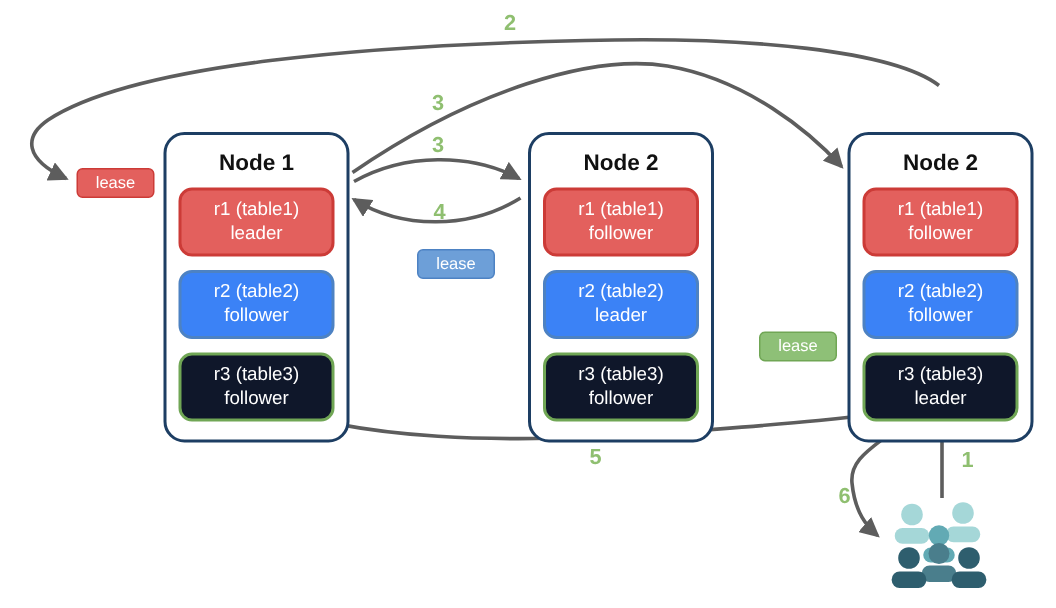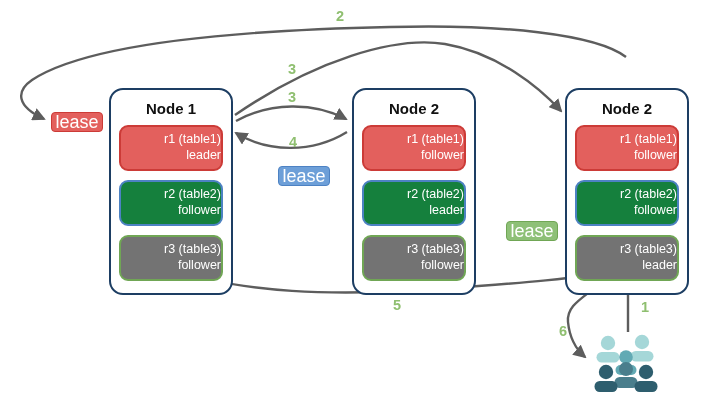--- a/index.html
+++ b/index.html
@@ -14,32 +14,32 @@
   .node{
     position:absolute;top:60px;width:124px;height:207px;background:#ffffff;
     border:2px solid #1d3e63;border-radius:14px;z-index:2;box-sizing:border-box;margin-top:28px;
   }
   .node-title{
     margin:10px 0 8px 0;text-align:center;font-size:15px;font-weight:bold;color:#111111;
   }
   .replicas{display:flex;flex-direction:column;align-items:center;gap:9px;}
   .replica{
     width:104px;height:46px;border-radius:9px;box-sizing:border-box;
-    display:flex;flex-direction:column;align-items:flex-end;justify-content:center;
+    display:flex;flex-direction:column;align-items:center;justify-content:center;
     color:#ffffff;font-size:12.5px;line-height:1.25;text-align:center;
   }
   .replica span{display:block;}
   .replica.red{background:#e3605d;border:2px solid #cc3b37;}
-  .replica.blue{background:#15803d;border:2px solid #4d82c3;}
-  .replica.green{background:#737373;border:2px solid #70a655;}
+  .replica.blue{background:#3b82f6;border:2px solid #4d82c3;}
+  .replica.green{background:#0f172a;border:2px solid #70a655;}
   
   .lease{
     position:absolute;z-index:3;width:52px;height:20px;border-radius:4px;box-sizing:border-box;
     display:flex;align-items:center;justify-content:center;
-    color:#ffffff;font-size:18px;
+    color:#ffffff;font-size:11px;
   }
   .lease.red{left:51px;top:112px;background:#e3605d;border:1.5px solid #cc3b37;}
   .lease.blue{left:278px;top:166px;background:#6d9fd8;border:1.5px solid #4d82c3;}
   .lease.green{left:506px;top:221px;background:#8ec077;border:1.5px solid #70a655;}
   
   .step{
     position:absolute;z-index:3;transform:translate(-50%,-50%);
     color:#8fbf70;font-size:14.5px;font-weight:bold;
   }
   

